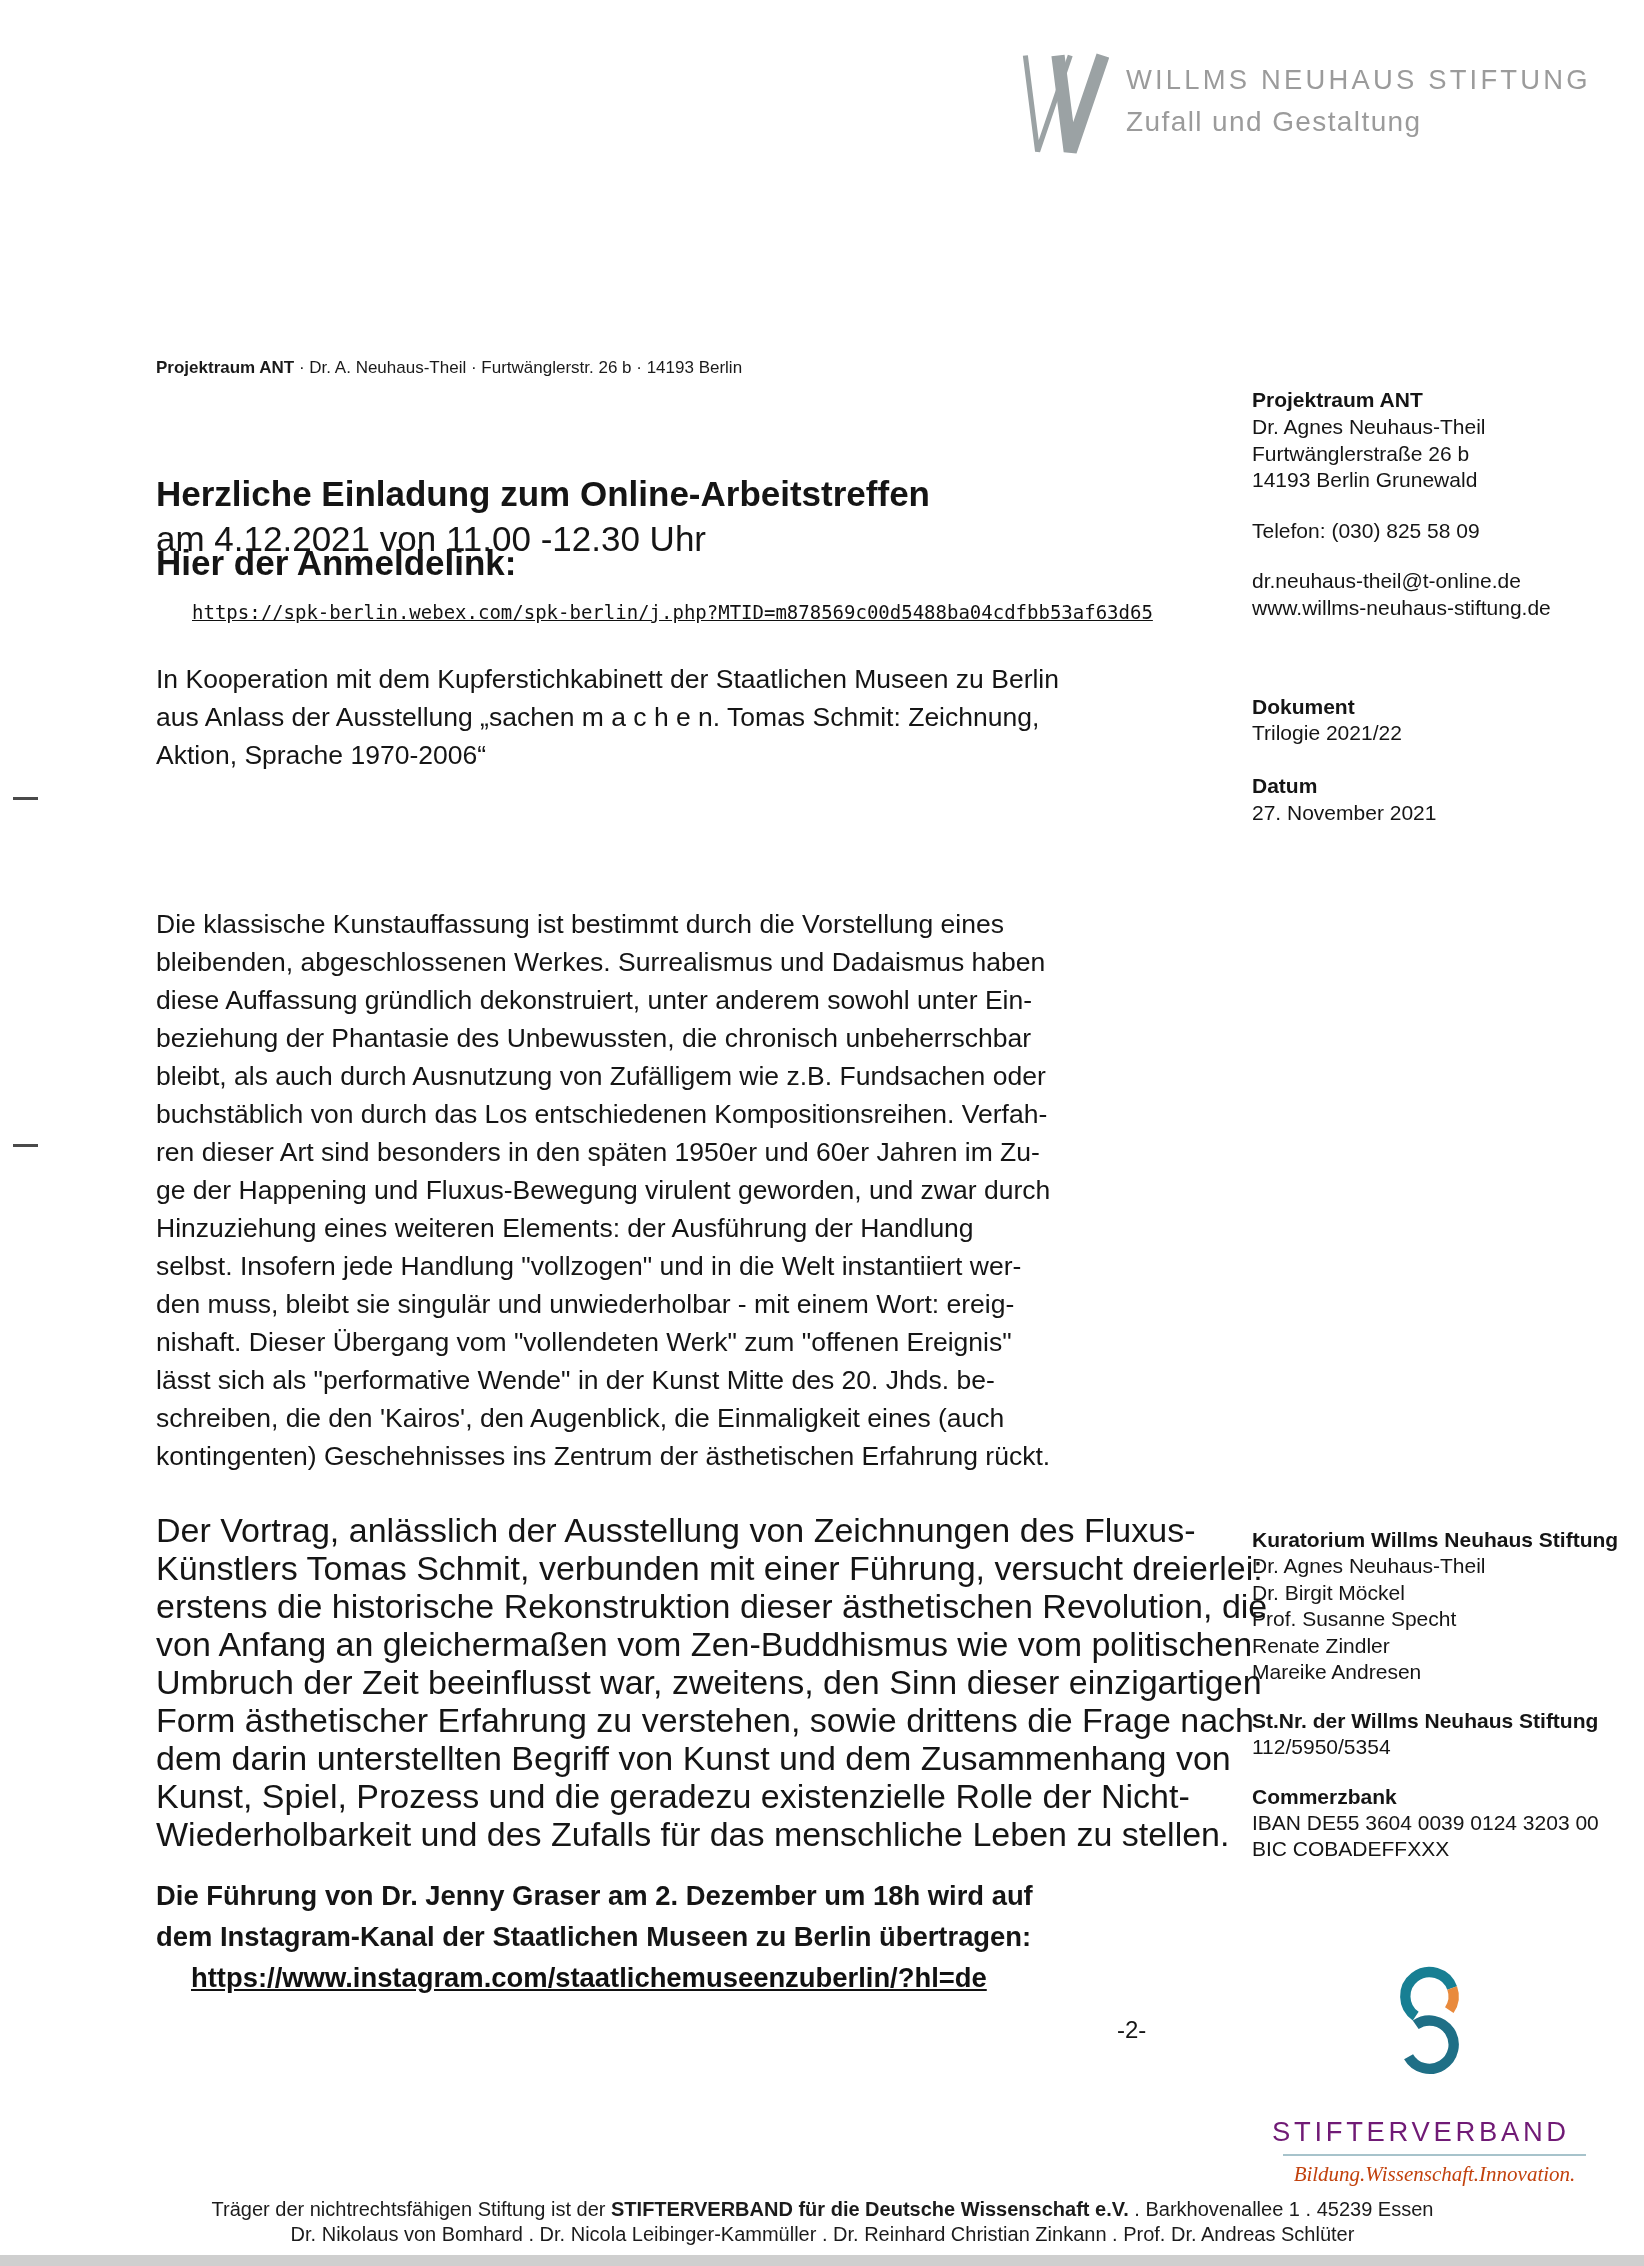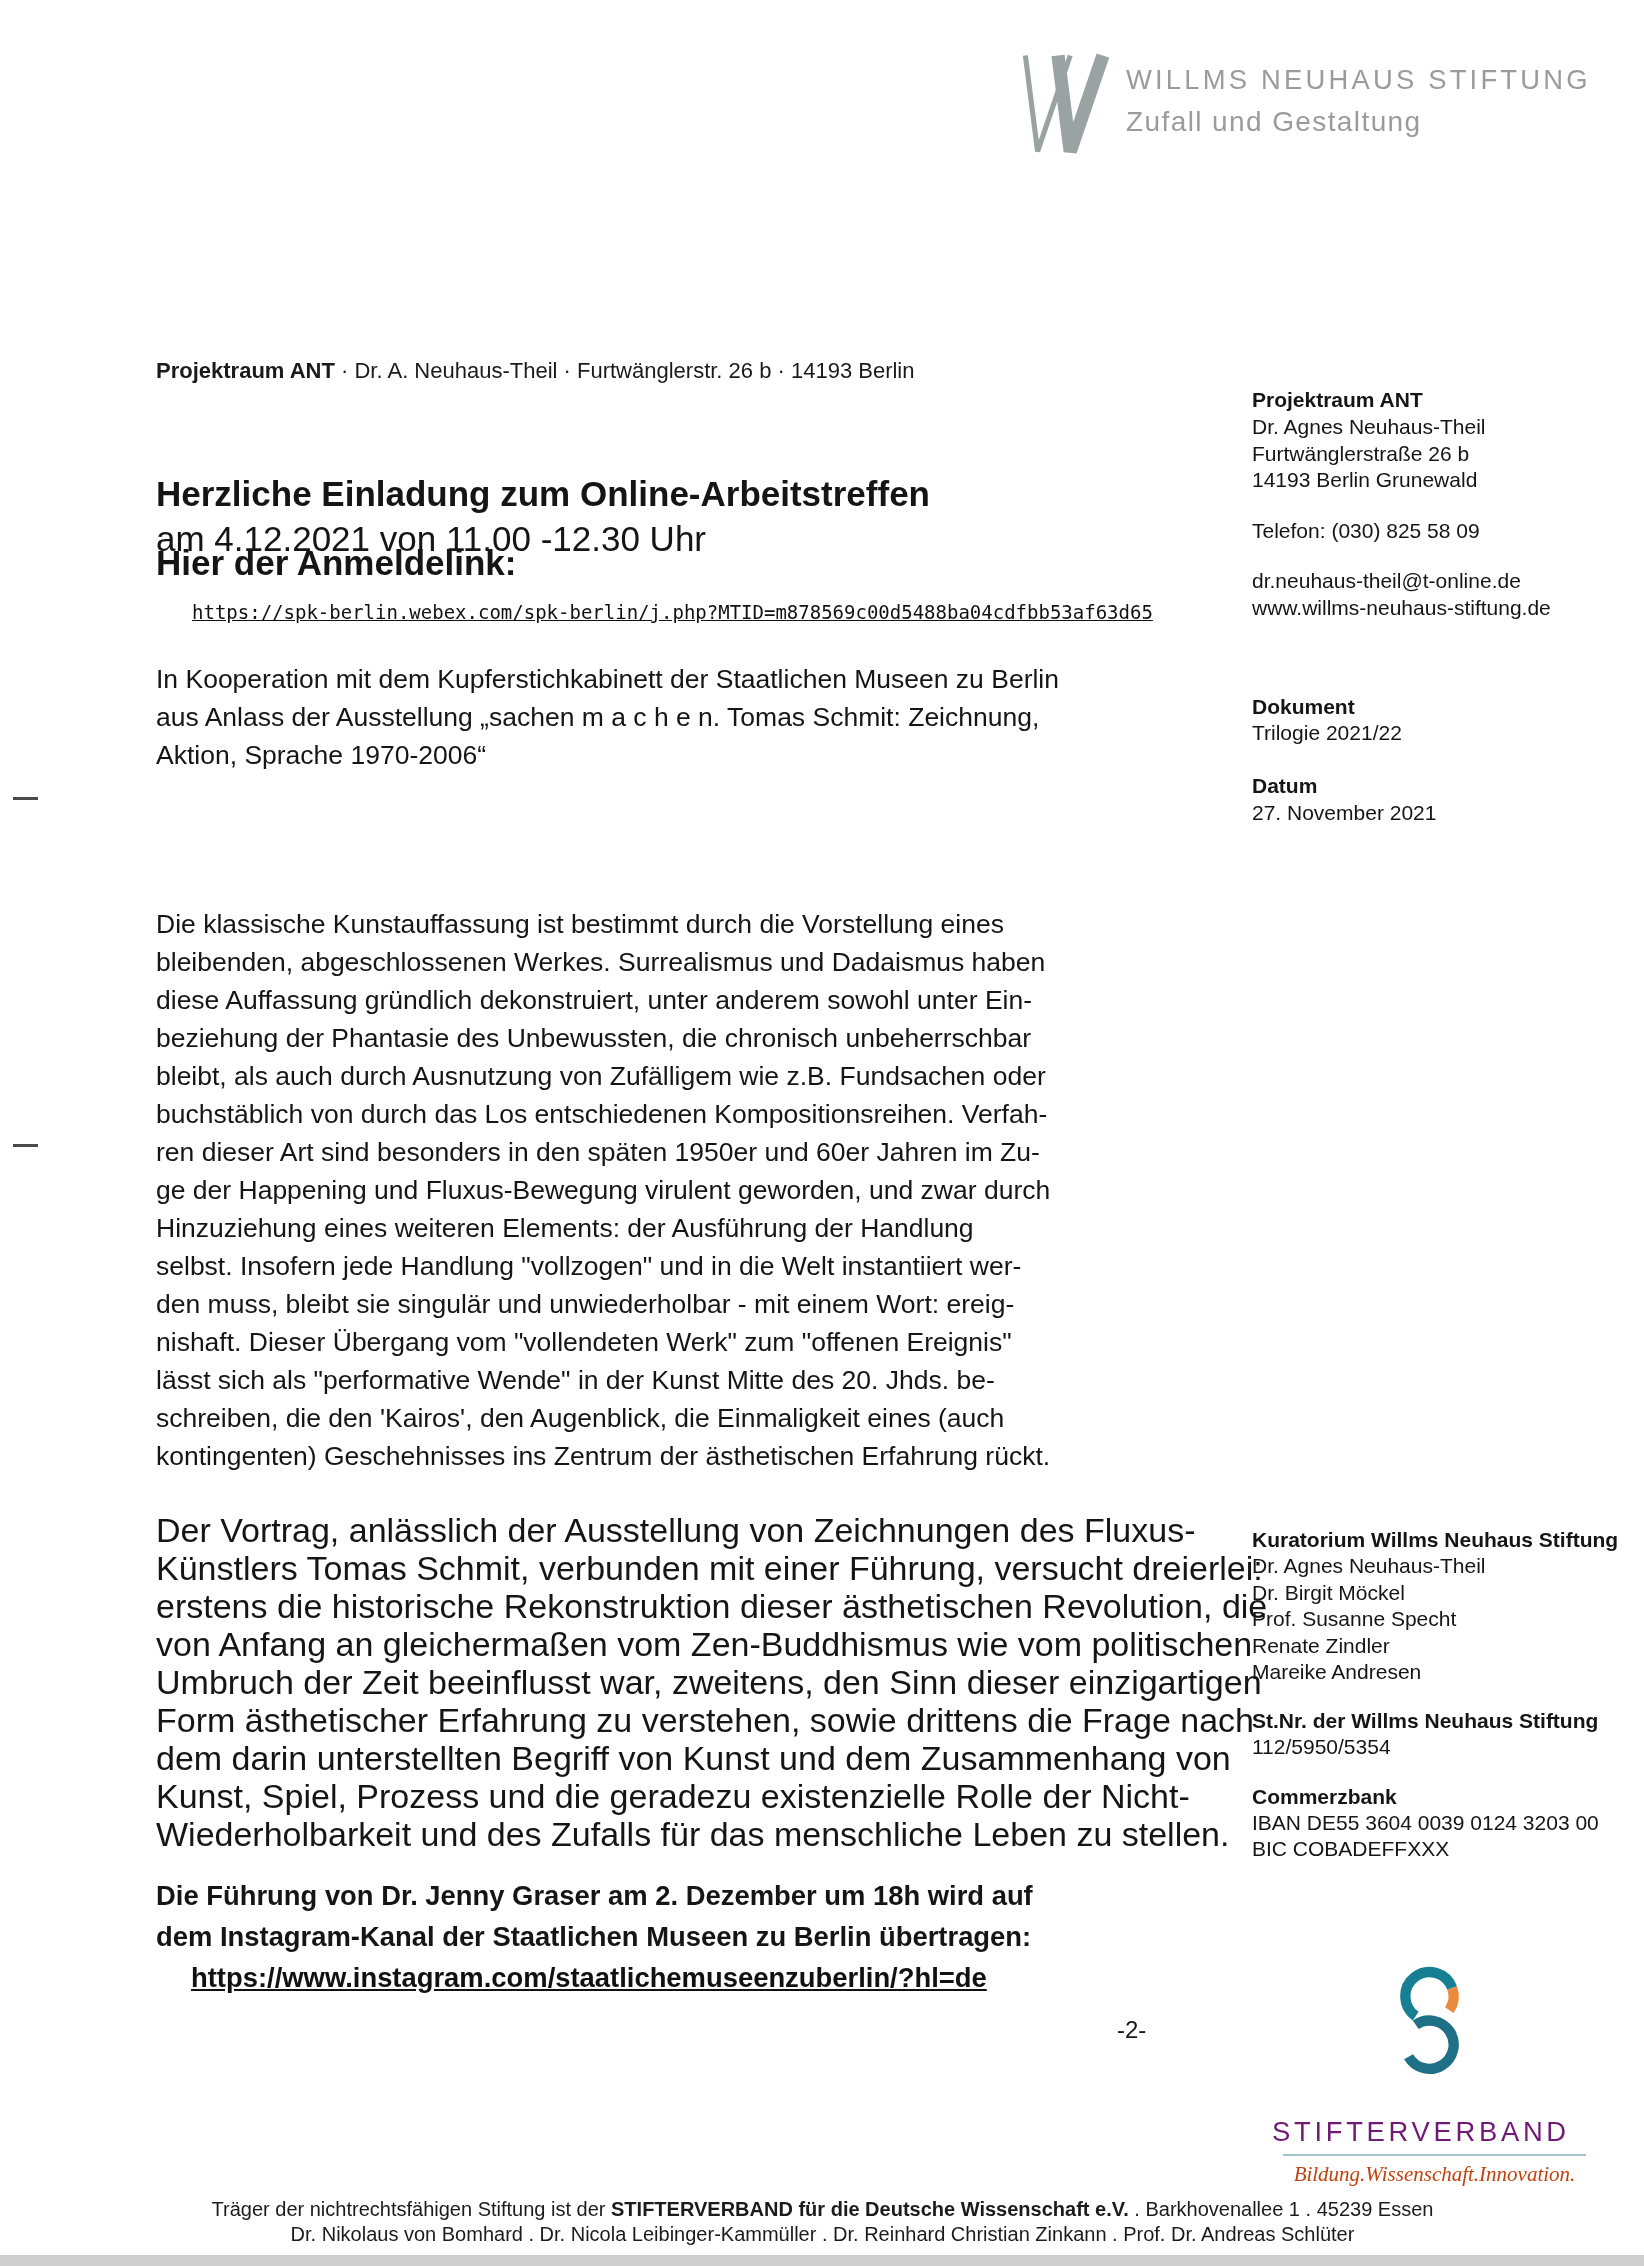--- a/index.html
+++ b/index.html
@@ -14,21 +14,21 @@
   .abs{position:absolute;}
   .pre{white-space:pre-line;}
   .b{font-weight:bold;}
 
   
   .logo-name{left:1126px;top:64px;font-size:27.4px;letter-spacing:3.2px;color:#9b9b9b;}
   .logo-tagline{left:1126px;top:106px;font-size:28px;letter-spacing:1.4px;color:#9b9b9b;}
   .logo-mark{left:1007px;top:51px;}
 
   
-  .sender{left:156px;top:358px;font-size:22px;color:#1a1a1a;text-align:right;}
+  .sender{left:156px;top:358px;font-size:17px;color:#1a1a1a;text-align:right;}
 
   
   .title{left:156px;top:431px;font-size:35px;line-height:45px;}
   .title .l1{font-weight:bold;margin-top:40px;}
   .anmelde-heading{left:156px;top:543px;font-size:35px;font-weight:bold;}
   .webex-link{left:156px;top:601px;font-family:"DejaVu Sans Mono", monospace;font-size:19px;text-decoration:underline;color:#111;margin-left:36px;}
   .intro{left:156px;top:660px;width:1142px;font-size:26.5px;line-height:38px;}
   .lecture{left:156px;top:804px;font-size:26.5px;line-height:37px;font-weight:bold;}
   .body1{left:156px;top:905px;width:1142px;font-size:26.5px;line-height:38px;}
   .body2{left:156px;top:1511px;width:1142px;font-size:34px;line-height:38px;}

